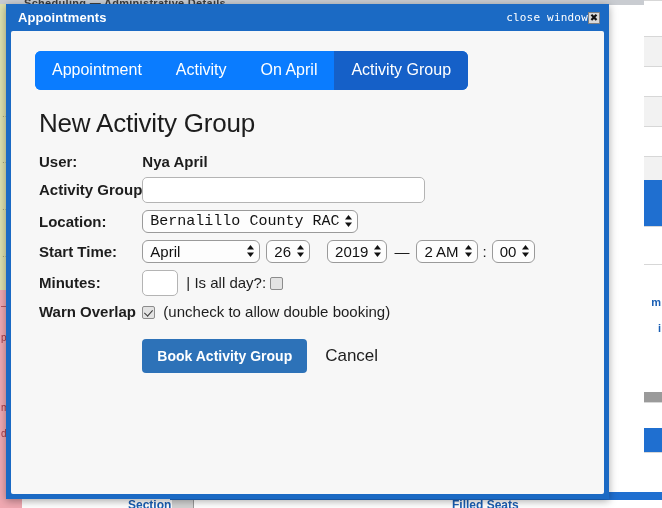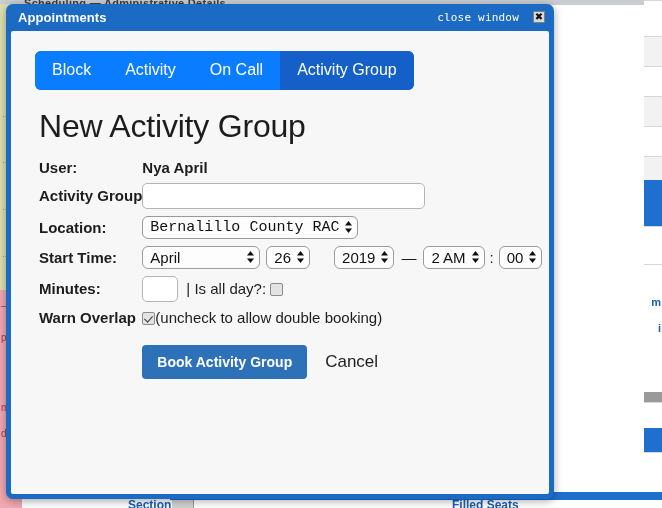--- a/index.html
+++ b/index.html
@@ -106,45 +106,45 @@
     bottom: -4px;
     font-size: 12px; font-weight: bold;
     color: #1a5fb4;
     white-space: nowrap;
   }
 
   
   #modal {
     position: absolute;
     left: 6px; top: 4px;
-    width: 548px; height: 495px;
+    width: 603px; height: 495px;
     background: #1b6ac4;
-    border-radius: 7px;
+    border-radius: 0;
     box-shadow: 0 2px 8px rgba(0,0,0,.35);
     display: flex;
     flex-direction: column;
   }
   #titlebar {
     height: 27px;
     flex: 0 0 27px;
     display: flex;
     align-items: center;
     padding: 0 9px 0 12px;
     color: #ffffff;
   }
   #window-title {
     font-size: 13px;
     font-weight: bold;
     letter-spacing: .1px;
   }
   #close-window {
     margin-left: auto;
     display: flex;
-    align-items: flex-start;
-    gap: 14px;
+    align-items: flex-end;
+    gap: 0;
     cursor: pointer;
   }
   #close-window-label {
     font-size: 11px;
     font-family: "DejaVu Sans Mono", monospace;
     color: #ffffff;
     letter-spacing: .2px;
   }
   #close-icon-box {
     width: 12px; height: 12px;
@@ -185,21 +185,21 @@
     white-space: nowrap;
     line-height: 1.1;
   }
   .tab.active { background: #1560c8; }
 
   
   #form-area {
     margin: 18px 0 0 28px;
   }
   #page-title {
-    font-size: 32px;
+    font-size: 26px;
     font-weight: normal;
     color: #1d1d1d;
     margin: 0 0 14px 0;
     letter-spacing: -.2px;
   }
 
   table.form { border-collapse: collapse; }
   table.form td {
     padding: 0 0 7px 0;
     vertical-align: middle;
@@ -283,20 +283,21 @@
   }
 
   .pipe-text {
     font-size: 15px;
     color: #1d1d1d;
     margin: 0 4px 0 8px;
   }
   .hint-text {
     font-size: 15px;
     color: #1d1d1d;
+    margin-left: 8px;
   }
 
   .cbox {
     display: inline-block;
     width: 13px; height: 13px;
     border: 1px solid #8c8c8c;
     border-radius: 2px;
     background: #e3e3e3;
     vertical-align: -2px;
     position: relative;
@@ -389,23 +390,23 @@
     <span id="window-title">Appointments</span>
     <div id="close-window">
       <span id="close-window-label">close window</span>
       <span id="close-icon-box">✖</span>
     </div>
   </div>
 
   <div id="window-body">
 
     <div id="tabbar">
-      <div class="tab">Block</div>
+      <div class="tab">Appointment</div>
       <div class="tab">Activity</div>
-      <div class="tab">On Call</div>
+      <div class="tab">On April</div>
       <div class="tab active">Activity Group</div>
     </div>
 
     <div id="form-area">
       <h1 id="page-title">New Activity Group</h1>
 
       <table class="form">
         <tbody>
             <tr>
           <td class="label">User:</td>
@@ -448,21 +449,21 @@
                     </svg>
               </span>
             </span><span class="sel day" style="margin-left:6px">
               <span class="sel-text">26</span>
               <span class="arrows">
                 <svg width="9" height="14" viewBox="0 0 9 14">
                       <polygon points="4.5,1 8,5.5 1,5.5" fill="#111"></polygon>
                       <polygon points="4.5,13 8,8.5 1,8.5" fill="#111"></polygon>
                     </svg>
               </span>
-            </span><span class="sel year" style="margin-left:24px">
+            </span><span class="sel year" style="margin-left:17px">
               <span class="sel-text">2019</span>
               <span class="arrows">
                 <svg width="9" height="14" viewBox="0 0 9 14">
                       <polygon points="4.5,1 8,5.5 1,5.5" fill="#111"></polygon>
                       <polygon points="4.5,13 8,8.5 1,8.5" fill="#111"></polygon>
                     </svg>
               </span>
             </span><span class="dash">—</span><span class="sel hour">
               <span class="sel-text">2 AM</span>
               <span class="arrows">

